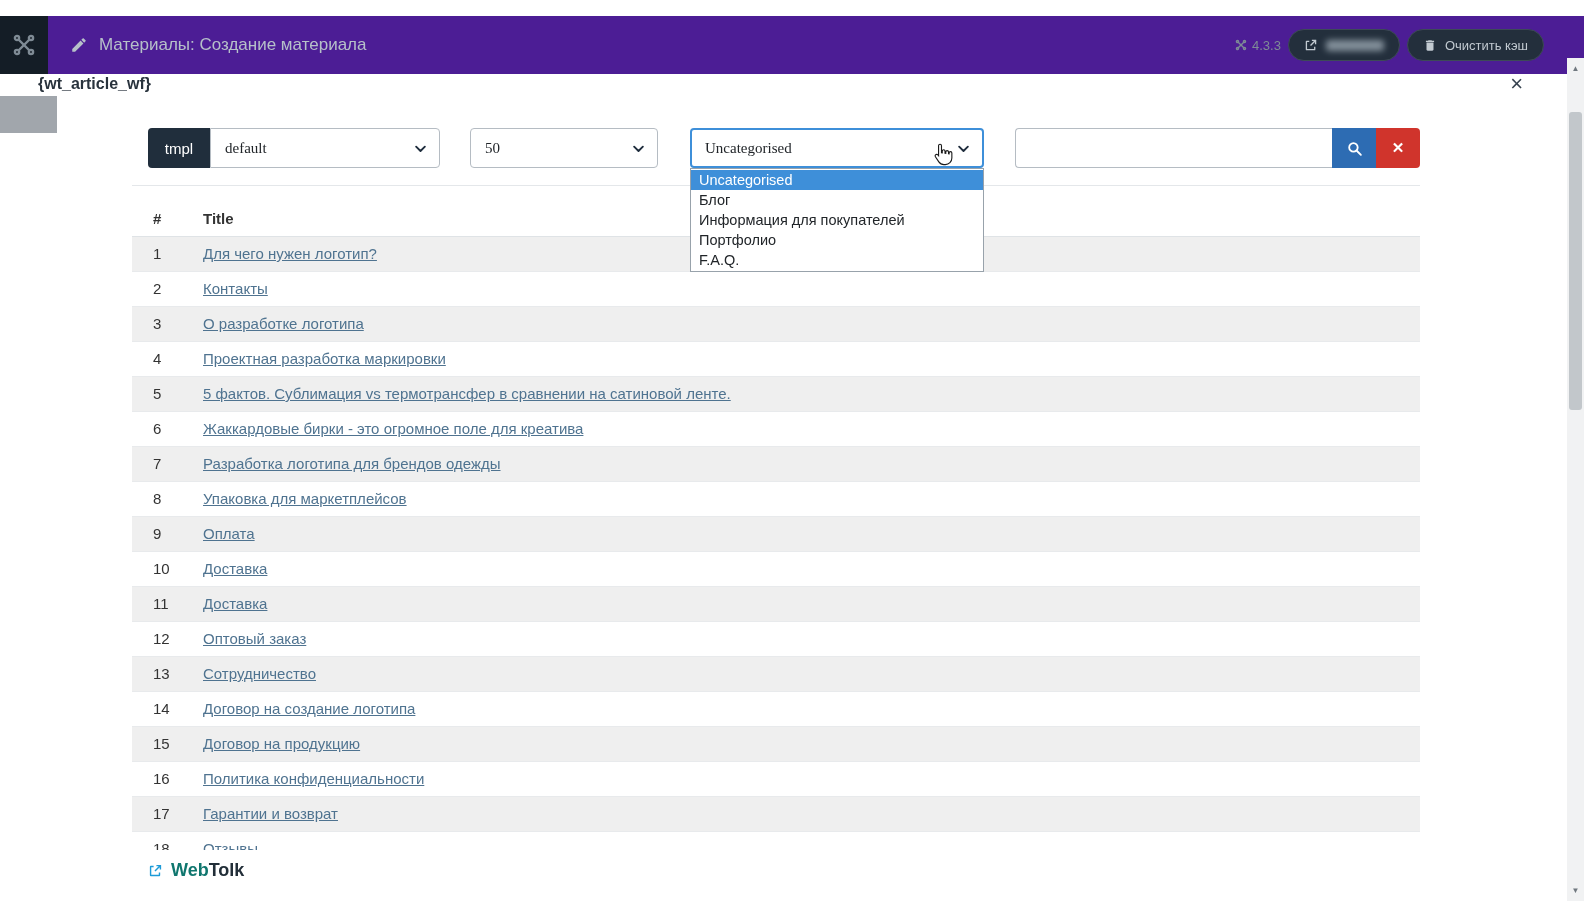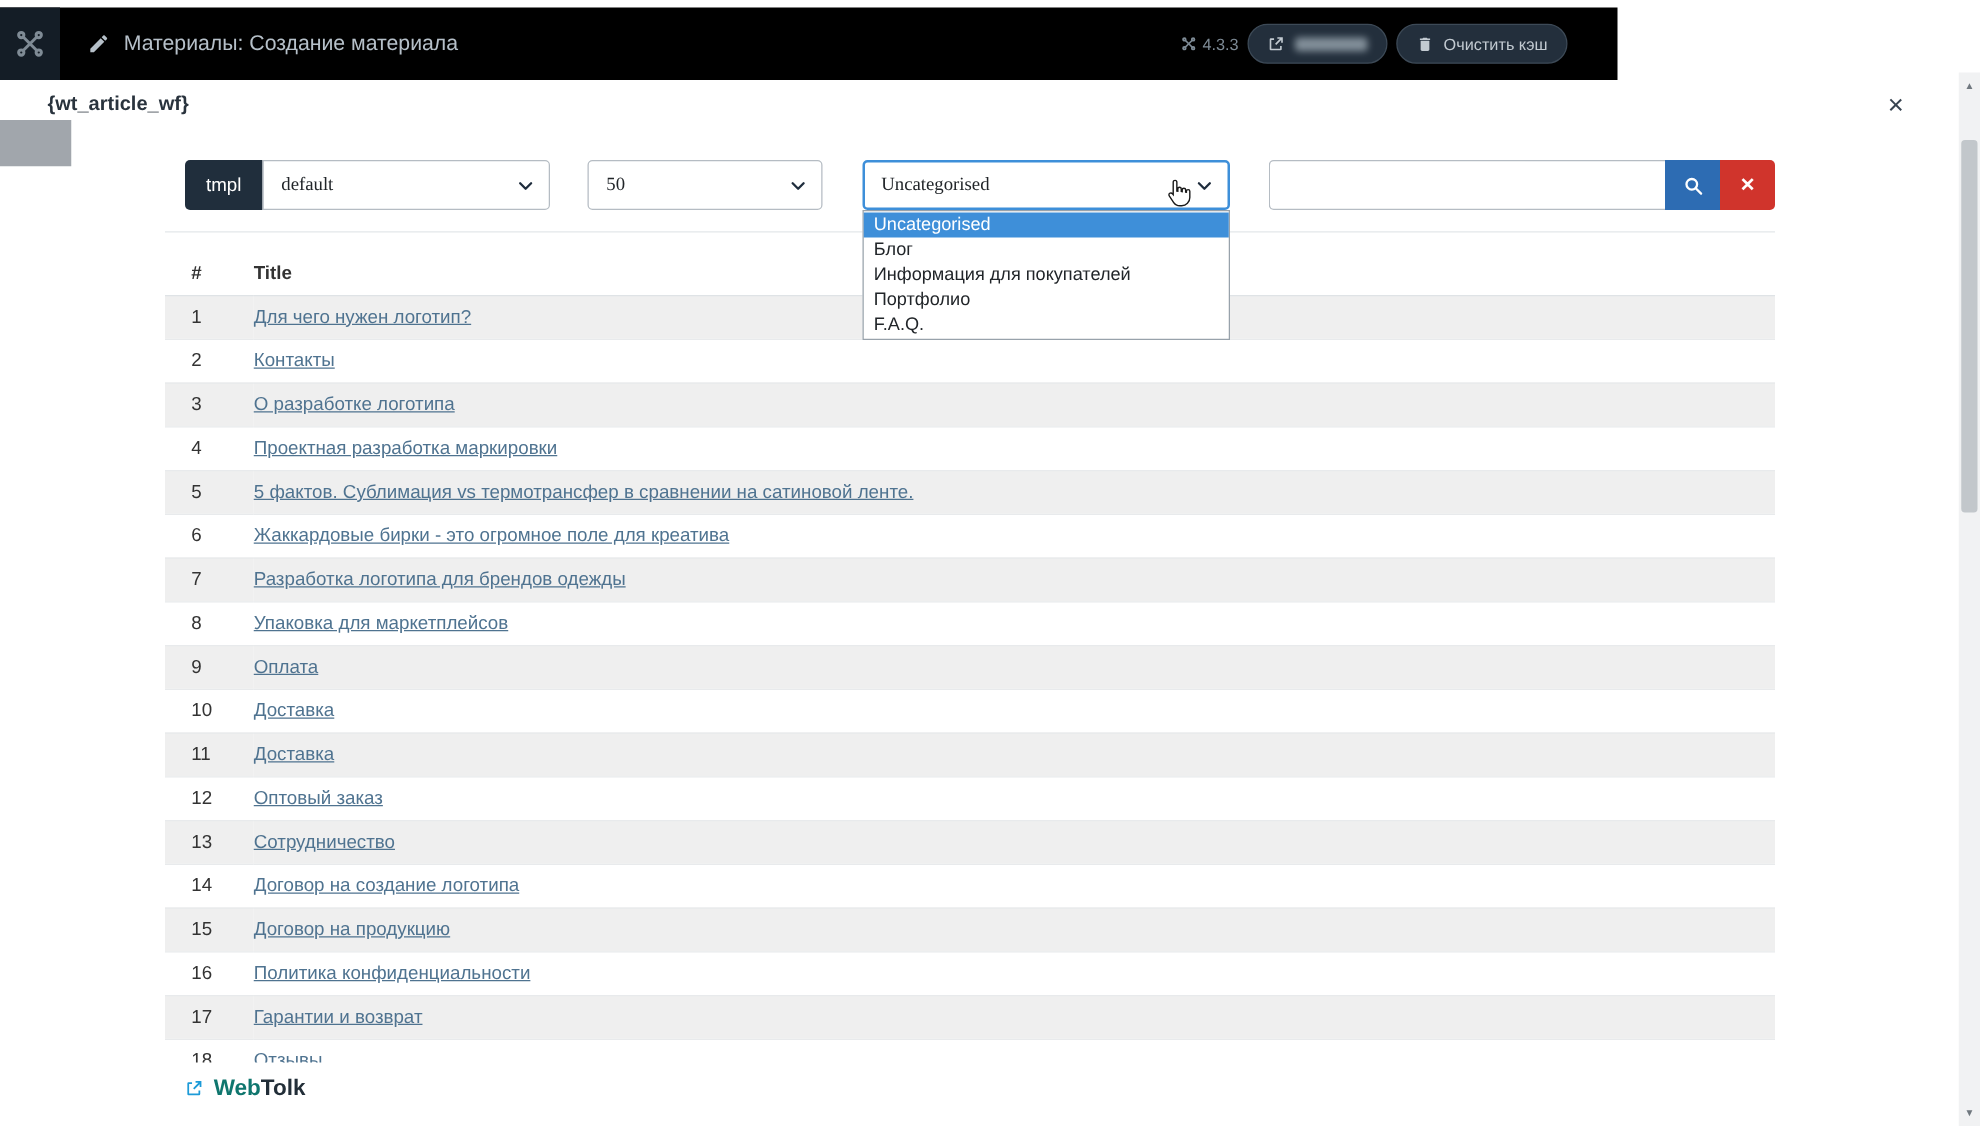--- a/index.html
+++ b/index.html
@@ -3,22 +3,22 @@
 <meta charset="utf-8">
 <style>
   * { margin:0; padding:0; box-sizing:border-box; }
   html,body { width:1584px; height:901px; }
   body {
     position:relative; overflow:hidden; background:#fff;
     font-family:"Liberation Sans", sans-serif; color:#212529;
   }
 
   
-  .topbar { position:absolute; top:6px; left:0; width:1294px; height:58px;
-    background:#000000; display:flex; align-items:center; z-index:20; }
+  .topbar { position:absolute; top:16px; left:0; width:1584px; height:58px;
+    background:#4c1d95; display:flex; align-items:center; z-index:20; }
   .logo-box { width:48px; height:58px; background:#141d26;
     display:flex; align-items:center; justify-content:center; cursor:pointer; }
   .tb-title { display:flex; align-items:center; gap:11px; margin-left:22px;
     color:#b6c0c9; font-size:17px; }
   .tb-right { margin-left:auto; display:flex; align-items:center; gap:7px; margin-right:40px; }
   .version { color:#7e8b96; font-size:13px; display:flex; align-items:center; gap:5px; }
   .pill-btn { height:32px; border-radius:16px; background:#232f3c; border:1px solid #3d4a57;
     color:#c2cad1; font-size:13px; display:flex; align-items:center; gap:8px;
     padding:0 15px; cursor:pointer; white-space:nowrap; }
   .blur-bar { width:58px; height:11px; background:#93a0aa; border-radius:3px;

